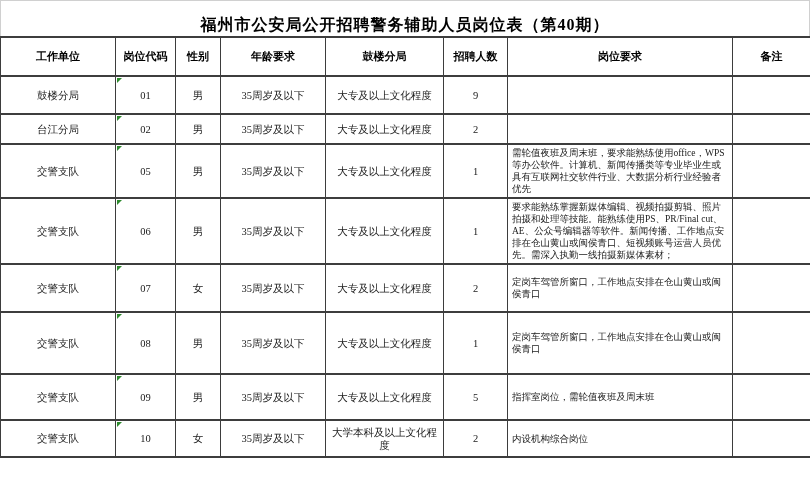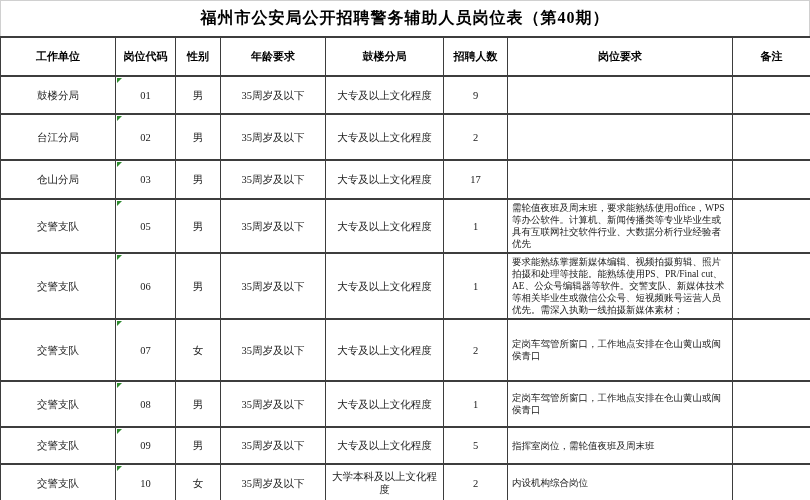--- a/index.html
+++ b/index.html
@@ -9,21 +9,21 @@
     overflow: hidden;
     font-family: "Liberation Serif", "DejaVu Serif", serif;
     color: #1a1a1a;
   }
   .sheet { width: 810px; height: 500px; }
 
   .title-row {
     width: 810px; height: 36px;
     border: 1px solid #d0d0d0;
     border-bottom: none;
-    display: flex; align-items: center; justify-content: center;
+    display: flex; align-items: flex-end; justify-content: center;
   }
   .title-row h1 {
     font-size: 16px; font-weight: 700; letter-spacing: 1px;
     color: #000000;
   }
 
   table {
     width: 810px;
     table-layout: fixed;
     border-collapse: collapse;
@@ -37,21 +37,21 @@
     text-align: center;
     font-size: 10.5px;
     line-height: 13px;
     padding: 1px 2px;
     overflow: hidden;
   }
   thead tr { height: 39px; }
   th { font-weight: 700; font-size: 11px; color: #000; }
 
   tbody tr:nth-child(1)  { height: 38px; font-family: Liberation Serif, serif; }
-  tbody tr:nth-child(2)  { height: 46px; }
+  tbody tr:nth-child(2)  { height: 30px; }
   tbody tr:nth-child(3)  { height: 39px; }
   tbody tr:nth-child(4)  { height: 37px; }
   tbody tr:nth-child(5)  { height: 48px; }
   tbody tr:nth-child(6)  { height: 62px; }
   tbody tr:nth-child(7)  { height: 46px; }
   tbody tr:nth-child(8)  { height: 37px; }
   tbody tr:nth-child(9)  { height: 38px; }
   tbody tr:nth-child(10) { height: 42px; }
 
   td.cell-requirements {
@@ -116,47 +116,37 @@
           <td class="cell-unit">台江分局</td>
           <td class="cell-code"><span class="tri" style="border-top-color: rgb(45, 138, 45);"></span>02</td>
           <td class="cell-gender">男</td>
           <td class="cell-age">35周岁及以下</td>
           <td class="cell-education">大专及以上文化程度</td>
           <td class="cell-count">2</td>
           <td class="cell-requirements"></td>
           <td class="cell-note"></td>
         </tr>
         <tr>
-          <td class="cell-unit">仓山分局</td>
-          <td class="cell-code"><span class="tri" style="border-top-color: rgb(45, 138, 45);"></span>03</td>
-          <td class="cell-gender">男</td>
-          <td class="cell-age">35周岁及以下</td>
-          <td class="cell-education">大专及以上文化程度</td>
-          <td class="cell-count">17</td>
-          <td class="cell-requirements"></td>
-          <td class="cell-note"></td>
-        </tr>
-        <tr>
           <td class="cell-unit">交警支队</td>
           <td class="cell-code"><span class="tri" style="border-top-color: rgb(45, 138, 45);"></span>05</td>
           <td class="cell-gender">男</td>
           <td class="cell-age">35周岁及以下</td>
           <td class="cell-education">大专及以上文化程度</td>
           <td class="cell-count">1</td>
           <td class="cell-requirements">需轮值夜班及周末班，要求能熟练使用office，WPS等办公软件。计算机、新闻传播类等专业毕业生或具有互联网社交软件行业、大数据分析行业经验者优先</td>
           <td class="cell-note"></td>
         </tr>
         <tr>
           <td class="cell-unit">交警支队</td>
           <td class="cell-code"><span class="tri" style="border-top-color: rgb(45, 138, 45);"></span>06</td>
           <td class="cell-gender">男</td>
           <td class="cell-age">35周岁及以下</td>
           <td class="cell-education">大专及以上文化程度</td>
           <td class="cell-count">1</td>
-          <td class="cell-requirements">要求能熟练掌握新媒体编辑、视频拍摄剪辑、照片拍摄和处理等技能。能熟练使用PS、PR/Final cut、AE、公众号编辑器等软件。交警支队、新媒体技术等相关毕业生或微信公众号、短视频账号运营人员优先。需深入执勤一线拍摄新媒体素材；</td>
+          <td class="cell-requirements">要求能熟练掌握新媒体编辑、视频拍摄剪辑、照片拍摄和处理等技能。能熟练使用PS、PR/Final cut、AE、公众号编辑器等软件。新闻传播、工作地点安排在仓山黄山或闽侯青口、短视频账号运营人员优先。需深入执勤一线拍摄新媒体素材；</td>
           <td class="cell-note"></td>
         </tr>
         <tr>
           <td class="cell-unit">交警支队</td>
           <td class="cell-code"><span class="tri" style="border-top-color: rgb(45, 138, 45);"></span>07</td>
           <td class="cell-gender">女</td>
           <td class="cell-age">35周岁及以下</td>
           <td class="cell-education">大专及以上文化程度</td>
           <td class="cell-count">2</td>
           <td class="cell-requirements">定岗车驾管所窗口，工作地点安排在仓山黄山或闽侯青口</td>

